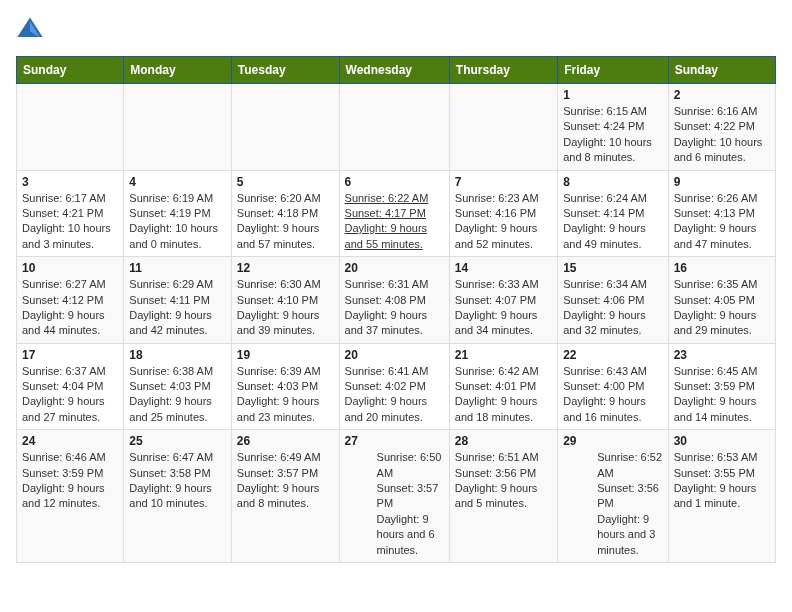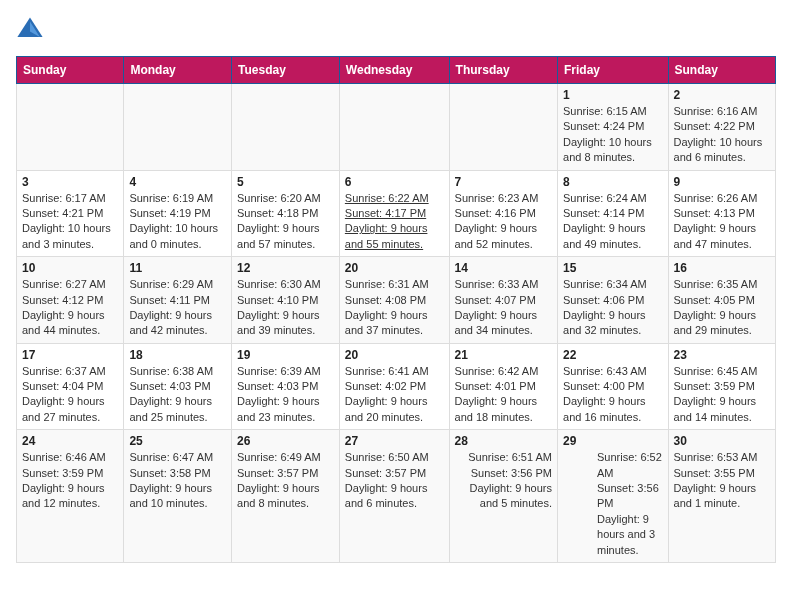--- a/index.html
+++ b/index.html
@@ -41,21 +41,21 @@
     .location {
       font-size: 16px;
       color: #555;
     }
     .calendar {
       width: 100%;
       border-collapse: collapse;
       font-size: 11px;
     }
     .calendar thead th {
-      background-color: #be185d;
+      background-color: #4d7c0f;
       color: #fff;
       text-align: left;
       padding: 6px 6px;
       font-size: 12px;
       font-weight: bold;
       border: 1px solid #1a5a9a;
     }
     .calendar tbody td {
       vertical-align: top;
       border: 1px solid #ddd;
@@ -285,27 +285,27 @@
 Daylight: 9 hours and 10 minutes.</div>
         </td>
         <td>
           <span class="day-number">26</span>
           <div class="day-info" style="white-space: pre-line;">Sunrise: 6:49 AM
 Sunset: 3:57 PM
 Daylight: 9 hours and 8 minutes.</div>
         </td>
         <td>
           <span class="day-number">27</span>
-          <div class="day-info" style="white-space: pre-line;">Sunrise: 6:50 AM
+          <div class="day-info" style="white-space: pre-line; margin-left: 32px;">Sunrise: 6:50 AM
 Sunset: 3:57 PM
 Daylight: 9 hours and 6 minutes.</div>
         </td>
         <td>
           <span class="day-number">28</span>
-          <div class="day-info" style="white-space: pre-line; text-align: right;">Sunrise: 6:51 AM
+          <div class="day-info" style="white-space: pre-line;">Sunrise: 6:51 AM
 Sunset: 3:56 PM
 Daylight: 9 hours and 5 minutes.</div>
         </td>
         <td>
           <span class="day-number">29</span>
           <div class="day-info" style="white-space: pre-line; margin-left: 34px;">Sunrise: 6:52 AM
 Sunset: 3:56 PM
 Daylight: 9 hours and 3 minutes.</div>
         </td>
         <td>

